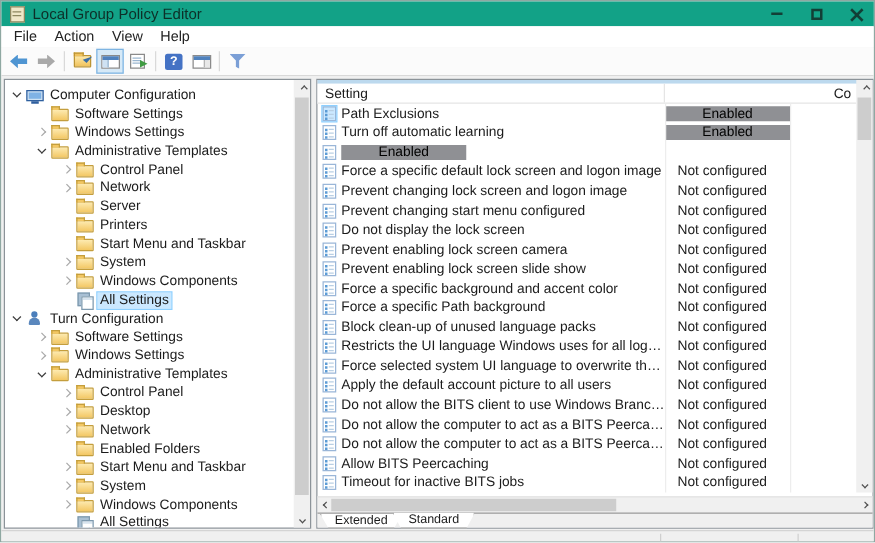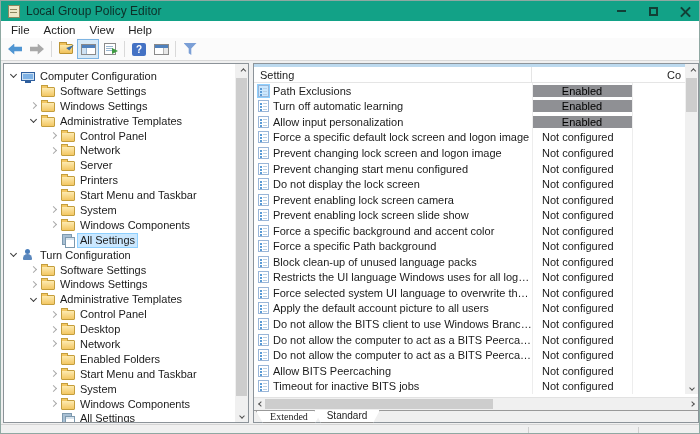--- a/index.html
+++ b/index.html
@@ -111,21 +111,21 @@
 
   
   #hscroll { position:absolute; left:0; top:333px; width:444px; height:13px; background:#f0f0f0; border-top:1px solid #e2e2e2; }
   .hsb-btn { position:absolute; top:0; width:13px; height:12px; display:flex; align-items:center; justify-content:center; }
   .hsb-btn.left { left:0; } .hsb-btn.right { right:0; }
   #h-thumb { position:absolute; left:11px; top:1px; width:228px; height:10px; background:#cdcdcd; }
 
   
   #tabs-row { position:absolute; left:0; top:346px; width:444px; height:12px; background:#f0f0f0; border-top:1px solid #999; }
   .tab { position:absolute; top:0; height:12px; background:#fff; border:1px solid #8c8c8c; border-top:none; font-size:10px; line-height:11px; text-align:center; clip-path:polygon(0 0, 100% 0, calc(100% - 7px) 100%, 7px 100%); }
-  #tab-extended { left:2px; width:66px;font-family:Liberation Serif, serif; }
+  #tab-extended { left:2px; width:66px; }
   #tab-standard { left:60px; width:66px; top:-1px; height:13px; z-index:2; }
 
   
   #statusbar { position:absolute; left:0; top:423px; width:698px; height:10px; background:#f0f0f0; border-top:1px solid #d4d4d4; }
   .status-div { position:absolute; top:2px; width:1px; height:7px; background:#cfcfcf; }
   #sdiv-1 { left:527px; } #sdiv-2 { left:637px; }
 </style>
 </head>
 <body>
 
@@ -363,21 +363,20 @@
         </div>
 
         <div class="lrow">
           <span class="licon"></span>
           <span class="cell-setting">Turn off automatic learning</span>
           <span class="cell-state hl">Enabled</span>
         </div>
 
         <div class="lrow">
           <span class="licon"></span>
-          <span class="cell-setting">Allow input personalization</span>
           <span class="cell-state hl">Enabled</span>
         </div>
 
         <div class="lrow">
           <span class="licon"></span>
           <span class="cell-setting">Force a specific default lock screen and logon image</span>
           <span class="cell-state nc">Not configured</span>
         </div>
 
         <div class="lrow">

